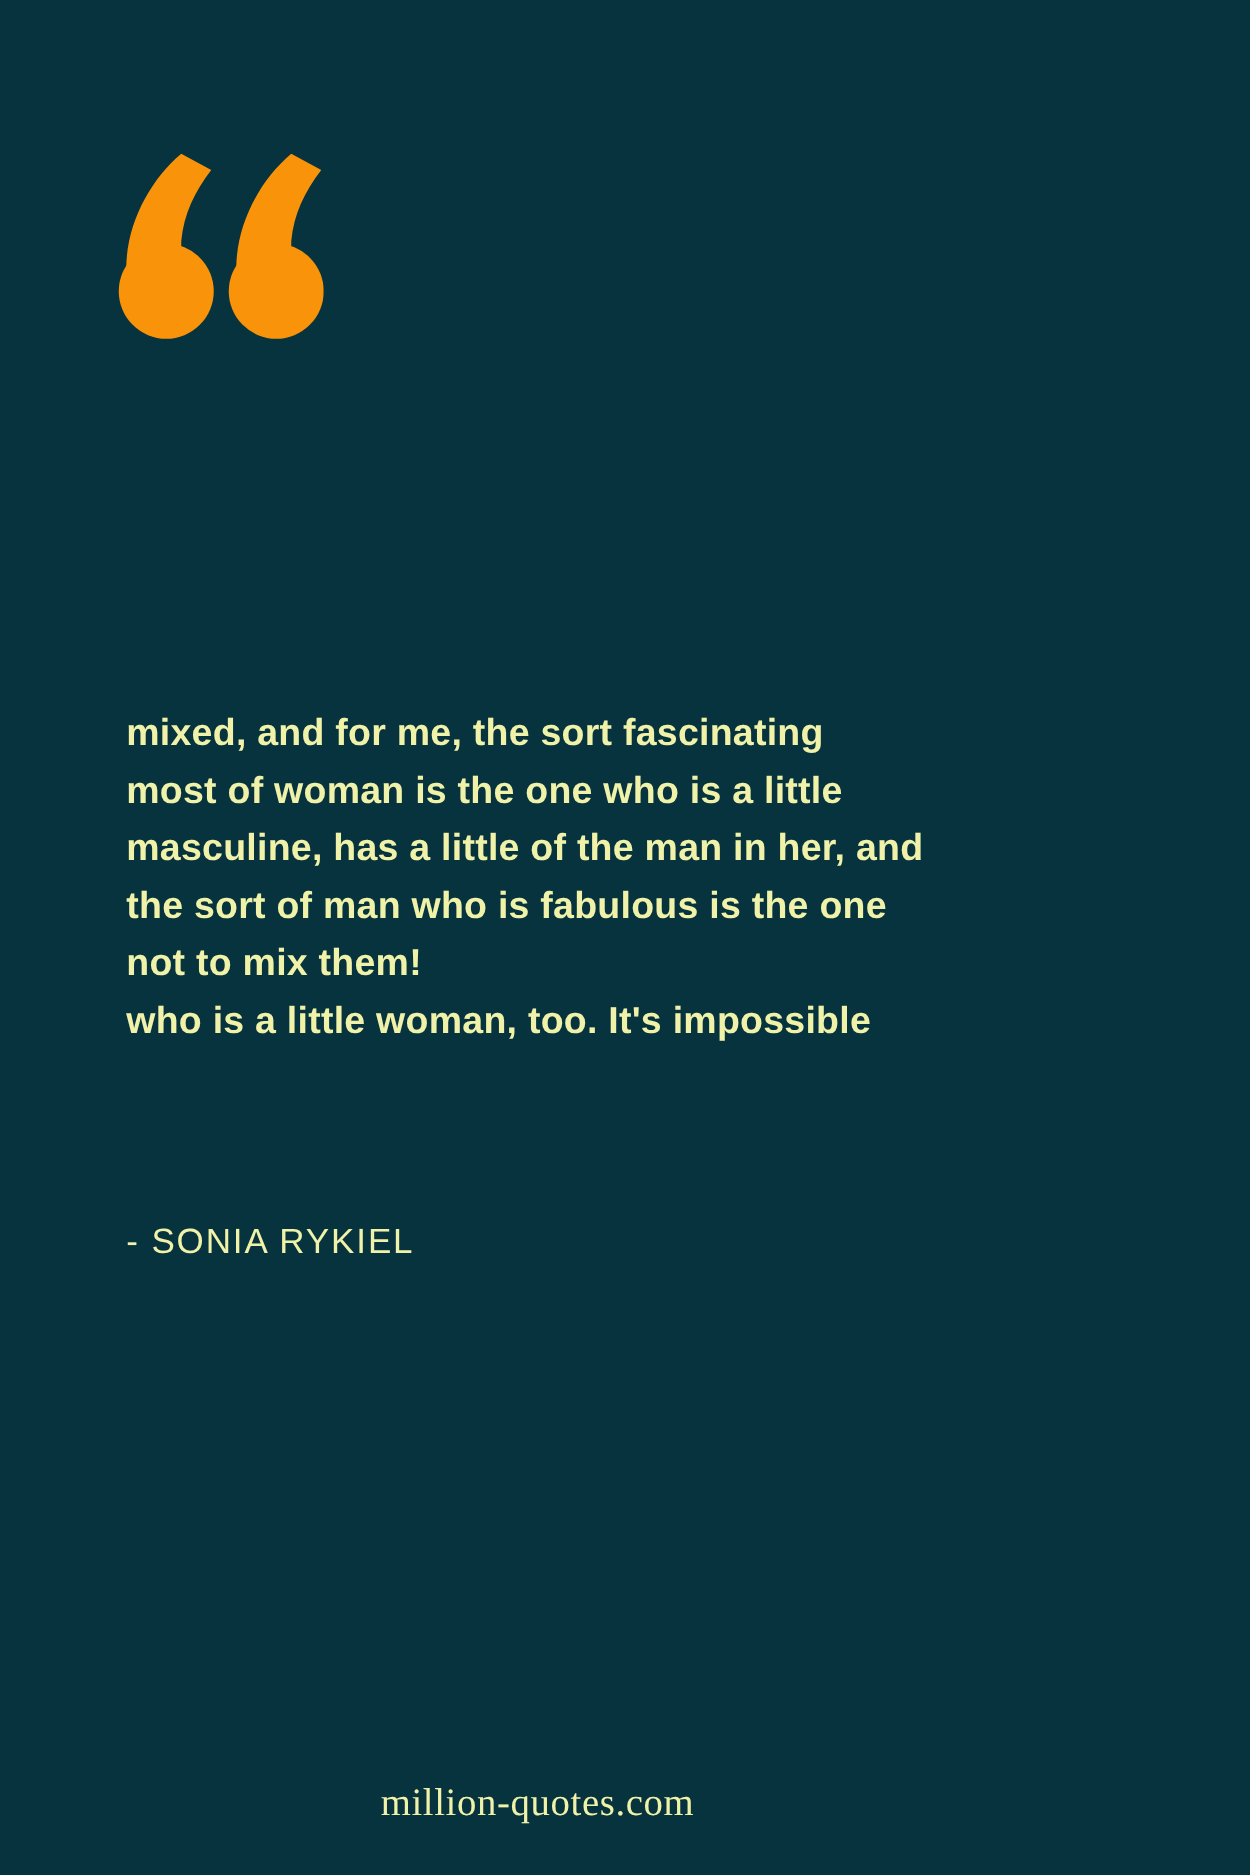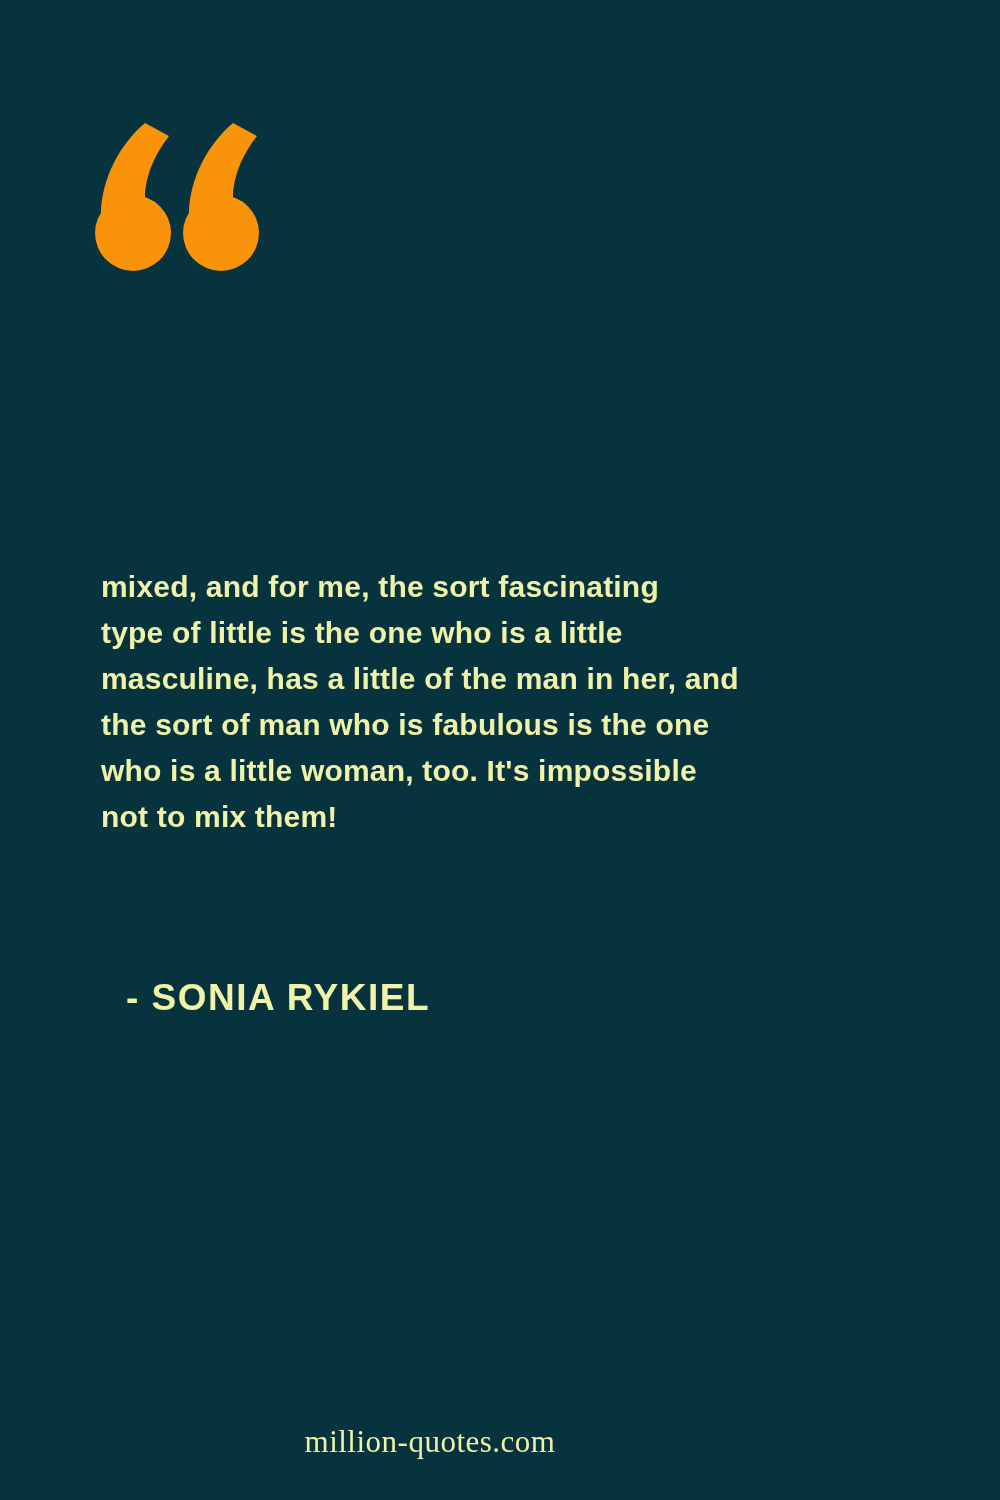--- a/index.html
+++ b/index.html
@@ -39,25 +39,24 @@
     letter-spacing: 0.2px;
   }
   .quote-line {
     white-space: nowrap;
   }
   .attribution {
     position: absolute;
     left: 101px;
     top: 977px;
     color: var(--text, #EFF2A8);
-    font-size: 37px;
-    font-weight: bold;
+    font-size: 28px;
+    font-weight: normal;
     letter-spacing: 1.5px;
     white-space: nowrap;
-    margin-left: 25px;
   }
   .footer {
     position: absolute;
     left: 0;
     top: 1424px;
     width: 860px;
     text-align: center;
     color: var(--text, #EFF2A8);
     font-family: "Liberation Serif", serif;
     font-size: 31px;
@@ -75,22 +74,22 @@
       <g transform="translate(88,0)">
         <circle cx="40" cy="110" r="38"></circle>
         <path d="M52,0 L76,13 C63,30 54,48 52,70 L52,92 L8,92 C8,56 27,21 52,0 Z"></path>
       </g>
     </g>
   </svg>
 </div>
 
 <div class="quote-text">
   <div class="quote-line">mixed, and for me, the sort fascinating</div>
-  <div class="quote-line">type of little is the one who is a little</div>
+  <div class="quote-line">most of woman is the one who is a little</div>
   <div class="quote-line">masculine, has a little of the man in her, and</div>
   <div class="quote-line">the sort of man who is fabulous is the one</div>
+  <div class="quote-line">not to mix them!</div>
   <div class="quote-line">who is a little woman, too. It's impossible</div>
-  <div class="quote-line">not to mix them!</div>
 </div>
 
 <div class="attribution">- SONIA RYKIEL</div>
 
 <div class="footer">million-quotes.com</div>
 
 </body></html>

